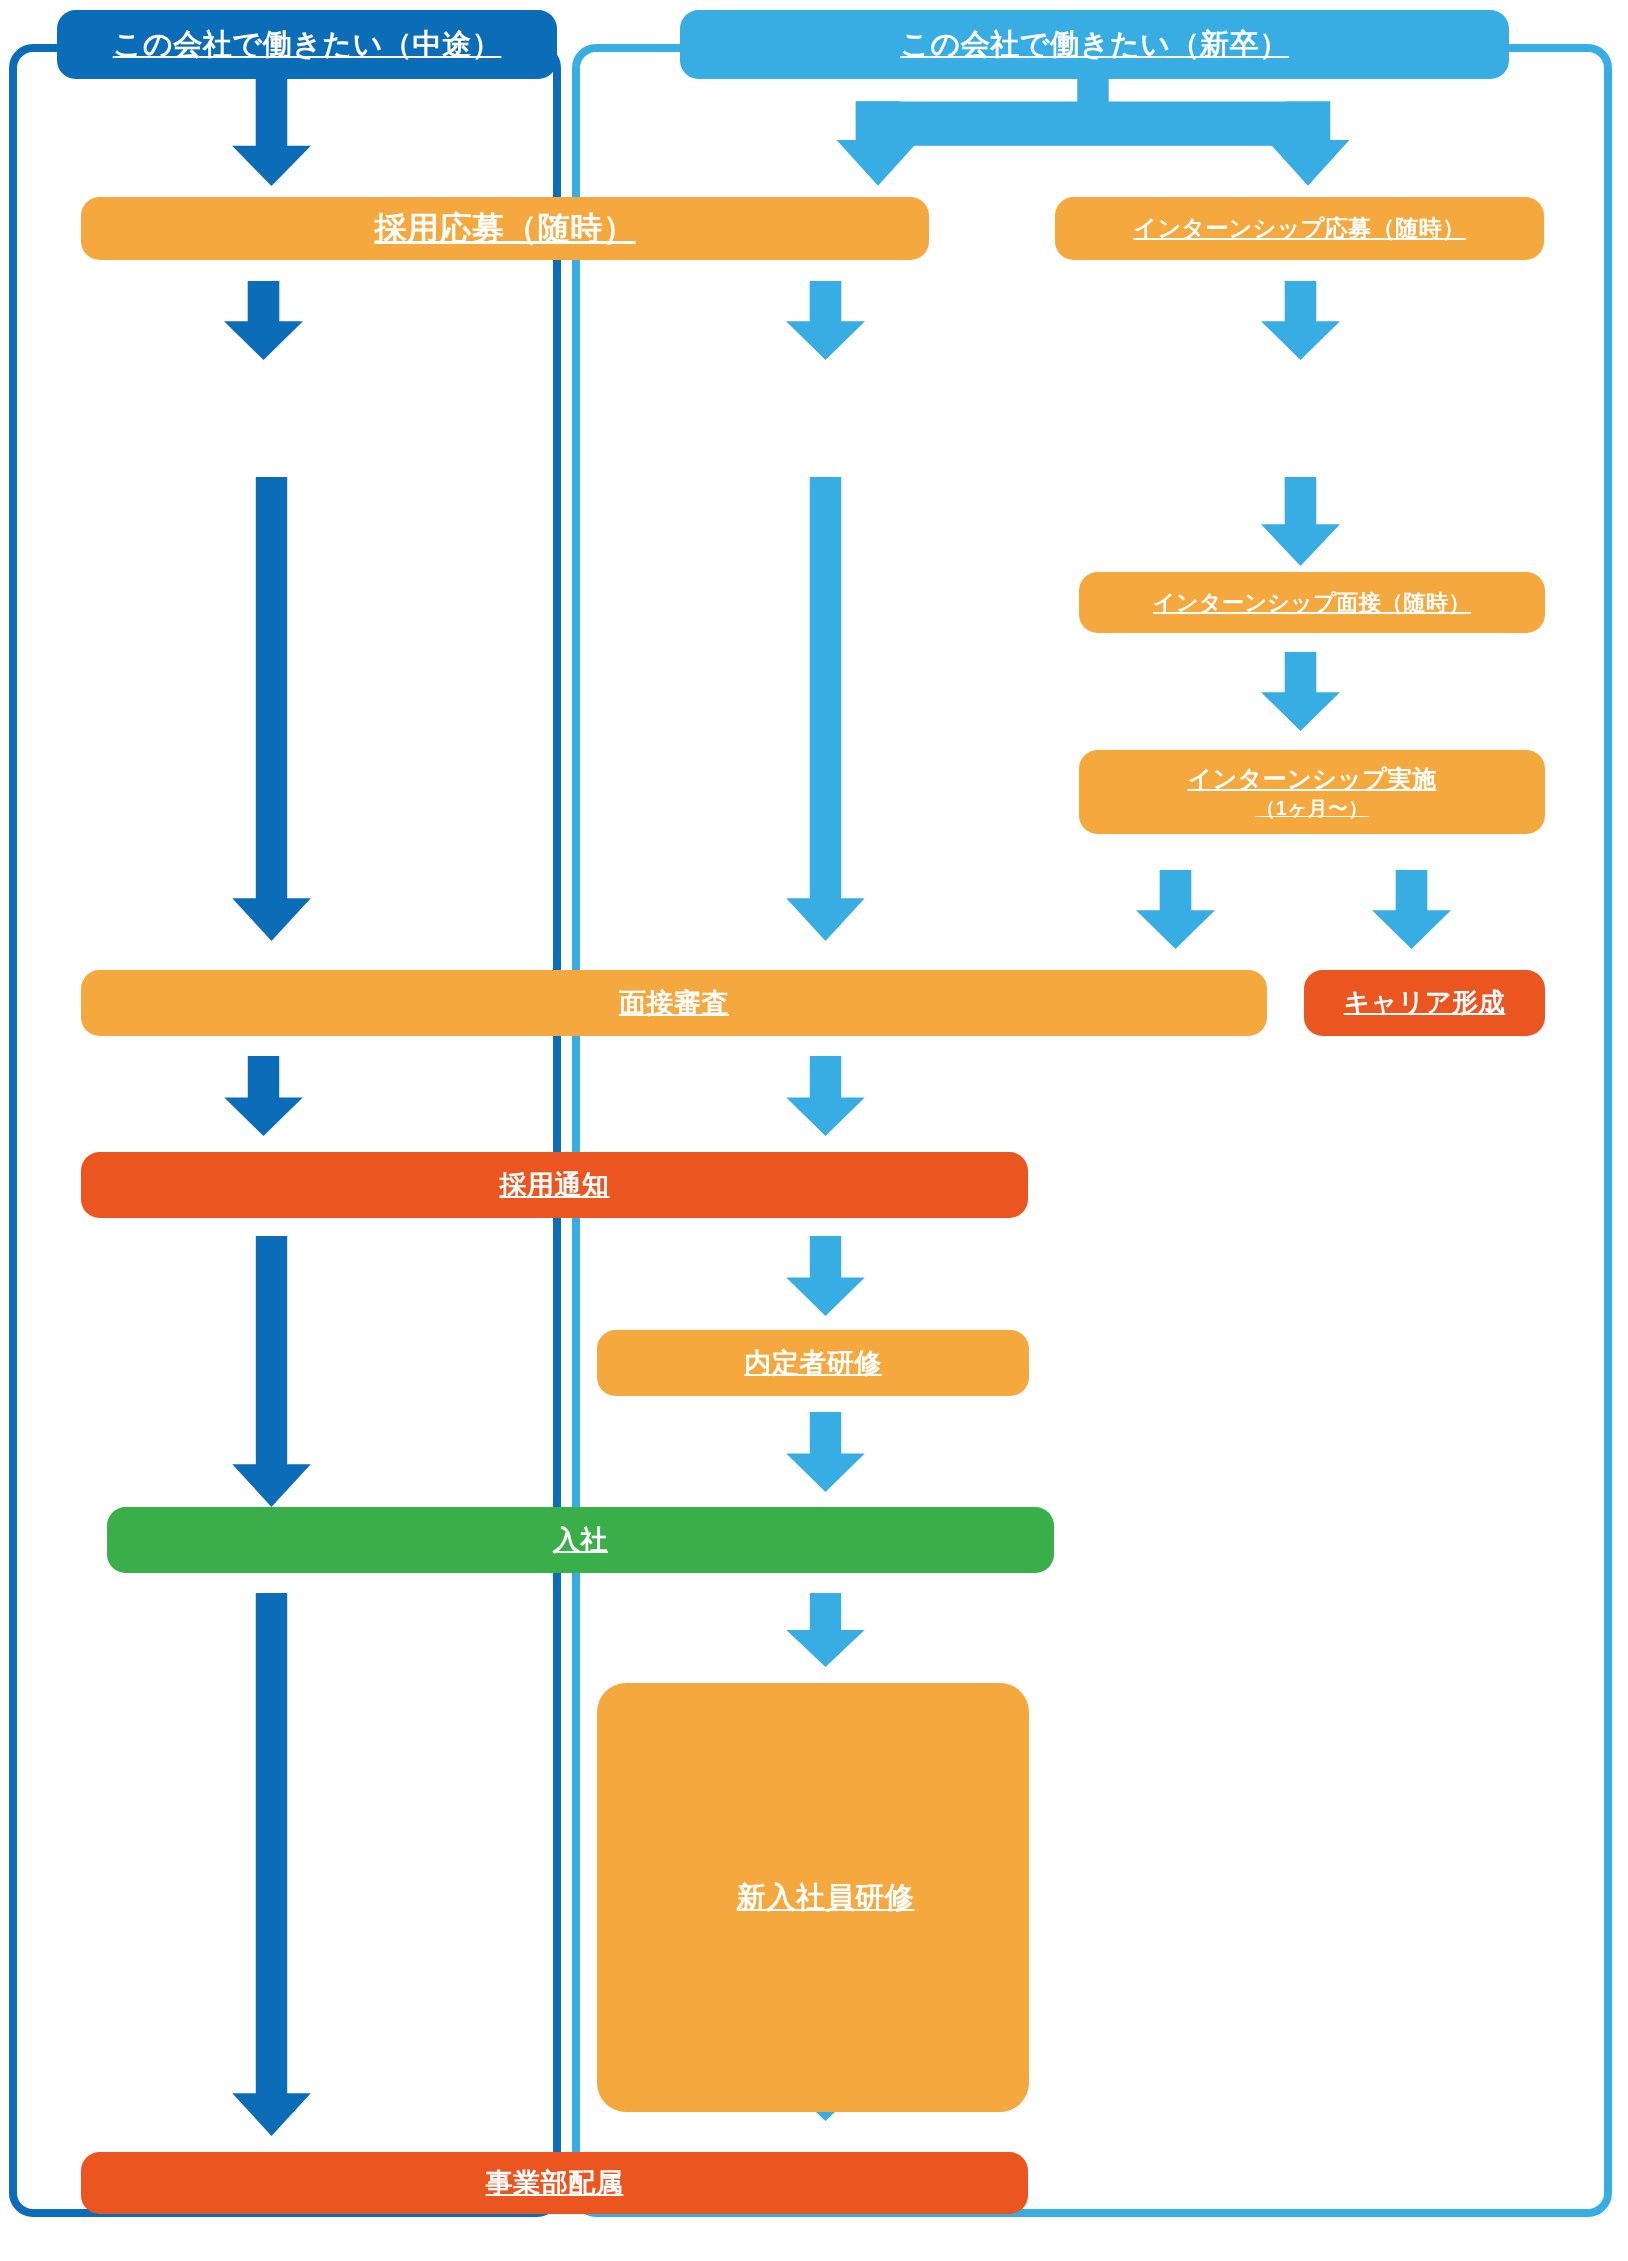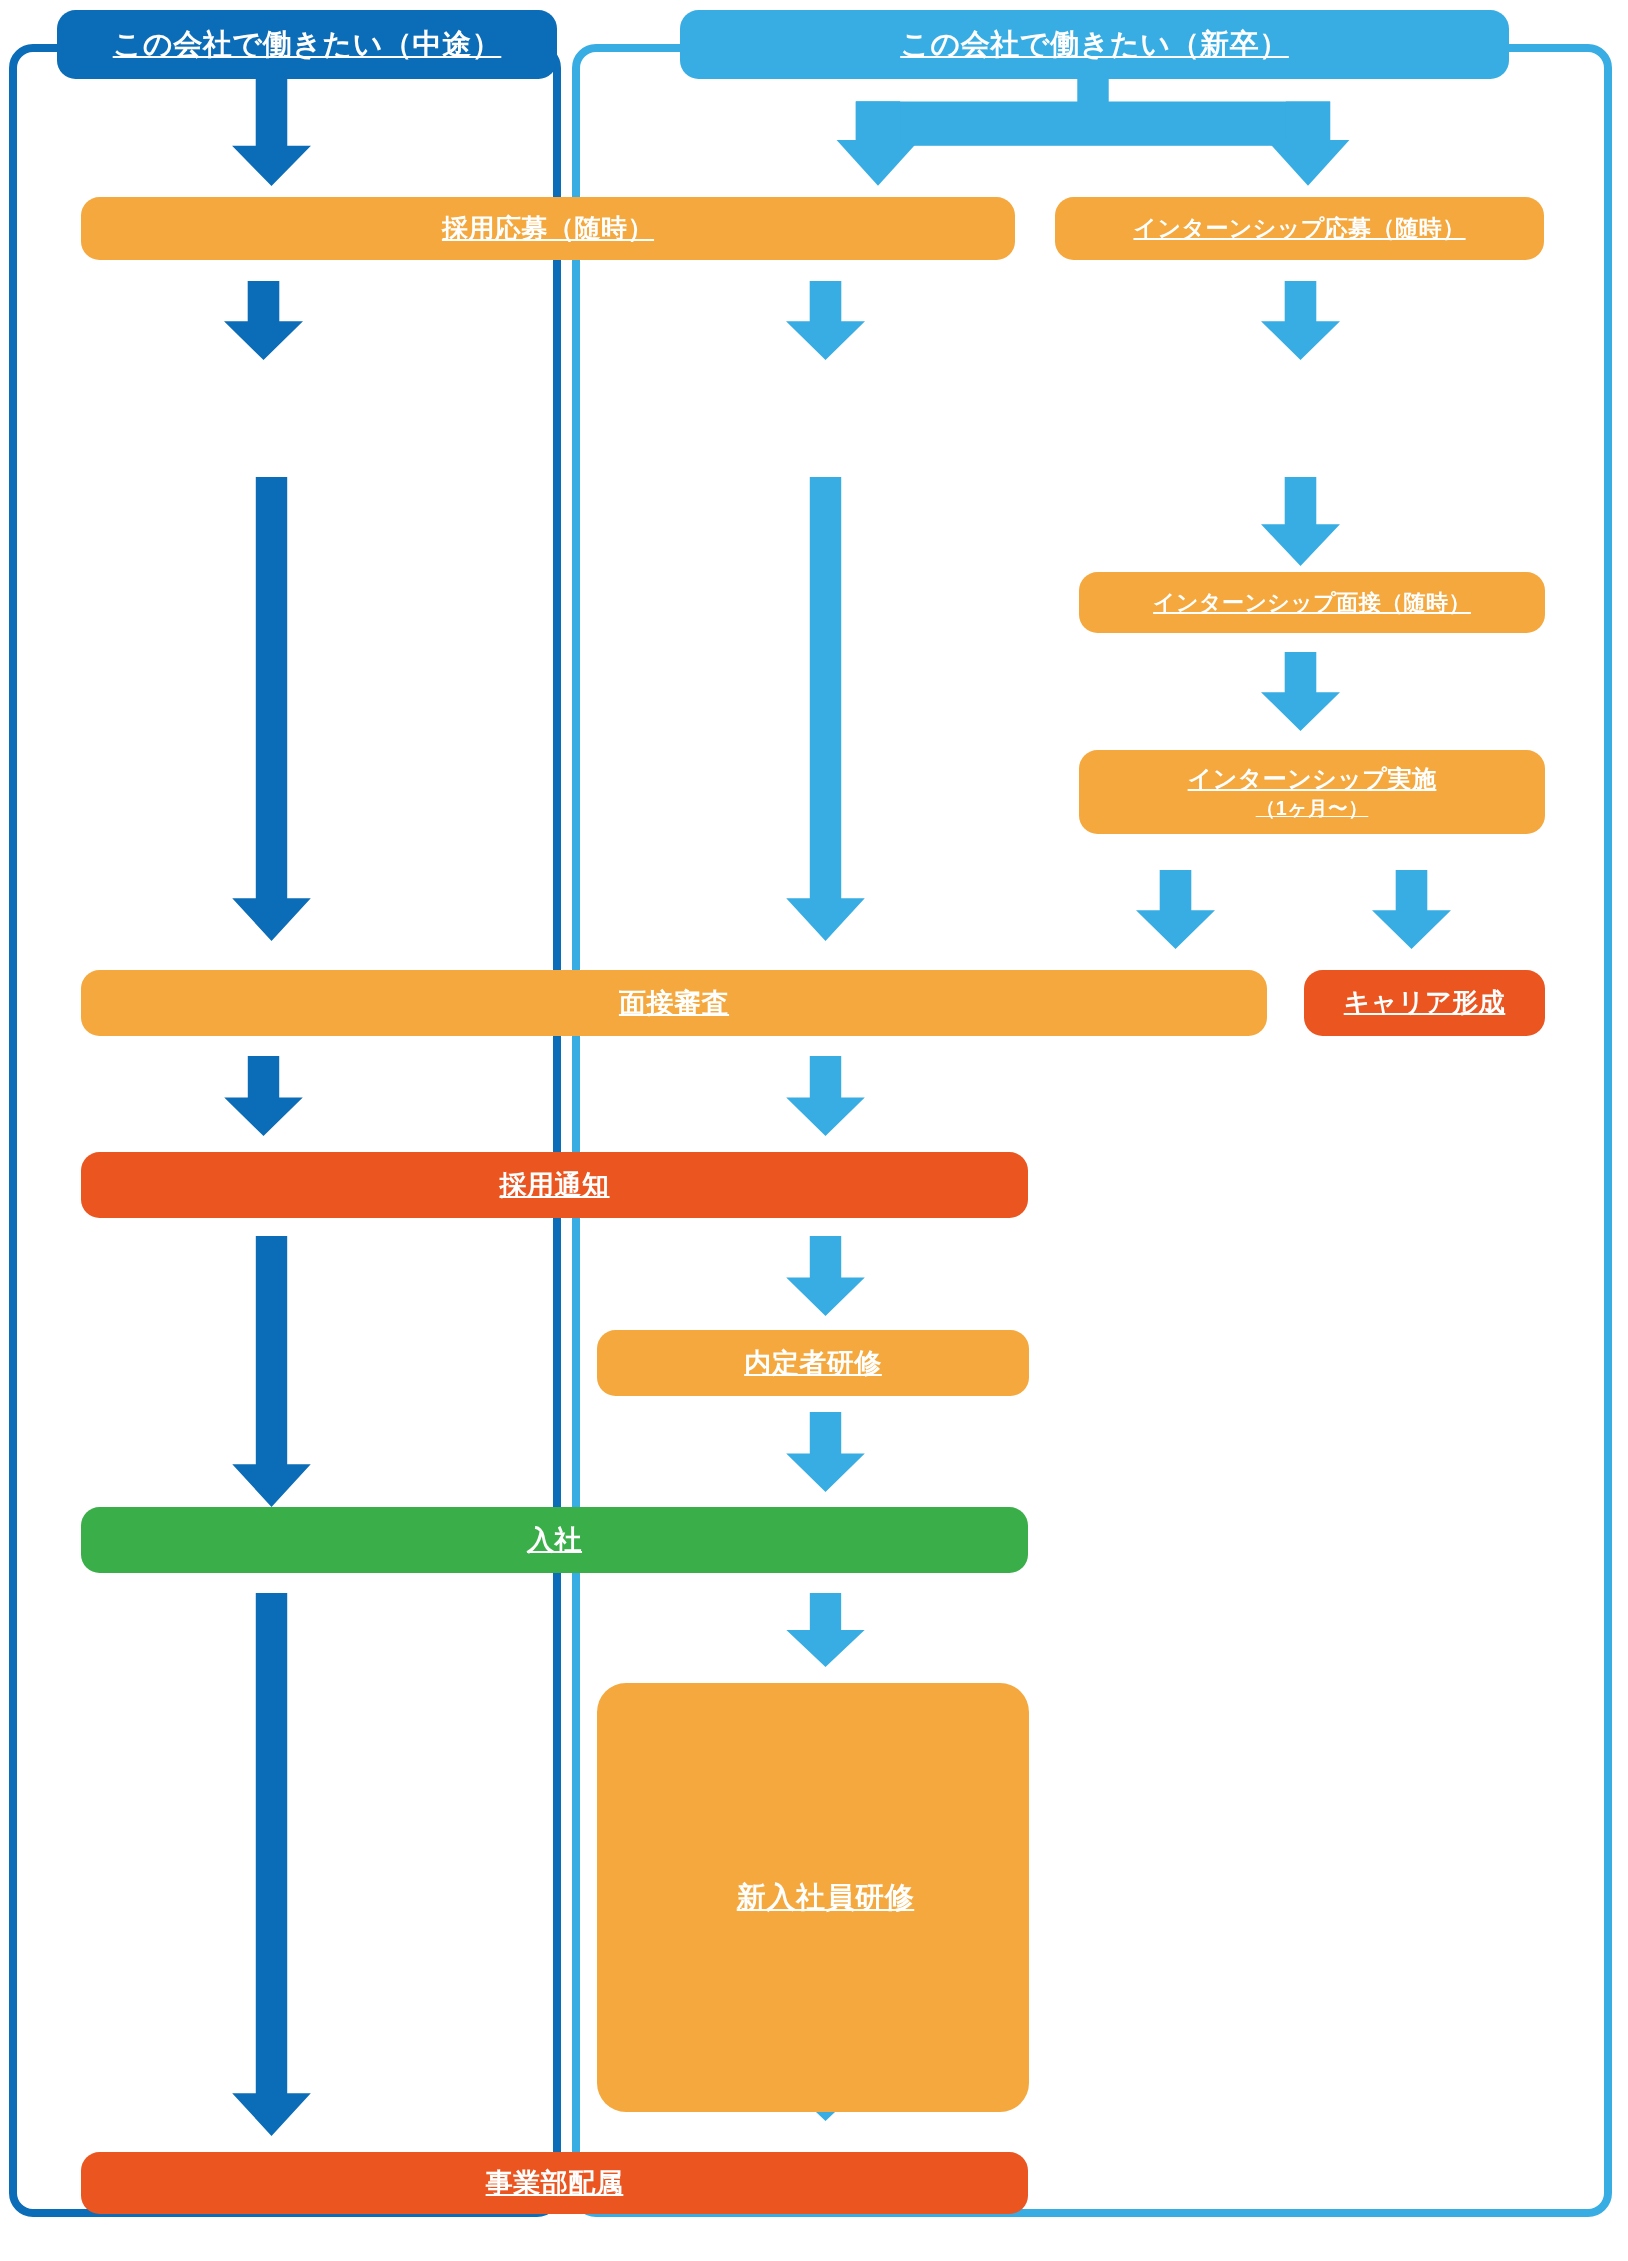--- a/index.html
+++ b/index.html
@@ -54,21 +54,21 @@
     line-height: 1.35;
     border-radius: 18.6px;
     letter-spacing: 0.02em;
     z-index: 5;
     text-decoration: underline;
   }
   .n-navy   { background: #0b6cb7; }
   .n-blue   { background: #38ade4; }
   .n-orange { background: #f4a83d; }
   .n-red    { background: #ea5520; }
-  .n-green  { background: #3aaf49; }
+  .n-green  { background: #3aaf49; margin-left: 26px; }
 
   .node .sub {
     display: block;
     font-size: 0.82em;
     font-weight: bold;
   }
 
   
   .arrow {
     position: absolute;
@@ -104,21 +104,21 @@
 
       <rect x="88" y="34" width="62" height="62" fill="#38ade4"></rect>
       <polygon points="61,88 177,88 119,152" fill="#38ade4"></polygon>
       <rect x="88" y="34" width="62" height="58" fill="#38ade4"></rect>
 
       <rect x="690" y="34" width="62" height="58" fill="#38ade4"></rect>
       <polygon points="663,88 779,88 721,152" fill="#38ade4"></polygon>
     </svg>
   </div>
 
-  <div class="node n-orange" style="left:81px; top:197px; width:934px; height:63px; font-size:26px;">採用応募（随時）</div>
+  <div class="node n-orange" style="left:81px; top:197px; width:848px; height:63px; font-size:32px;">採用応募（随時）</div>
 
   <div class="node n-orange" style="left:1055px; top:197px; width:489px; height:63px; font-size:23px;">インターンシップ応募（随時）</div>
 
   <div class="arrow" style="left:224px; top:281px;">
     <svg width="79" height="79" viewBox="0 0 110 110">
       <polygon points="33,0 77,0 77,56 110,56 55,110 0,56 33,56" fill="#0b6cb7"></polygon>
     </svg>
   </div>
   <div class="arrow" style="left:786px; top:281px;">
     <svg width="79" height="79" viewBox="0 0 110 110">

